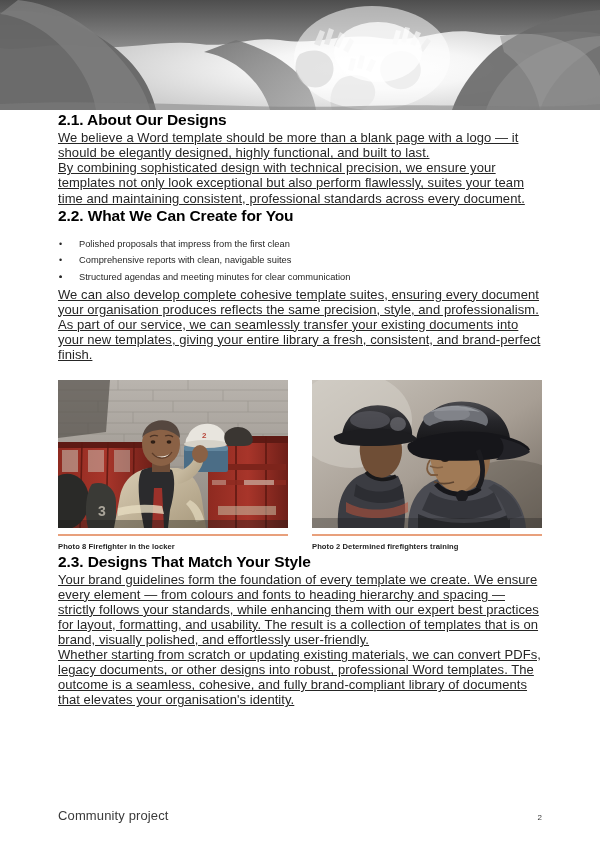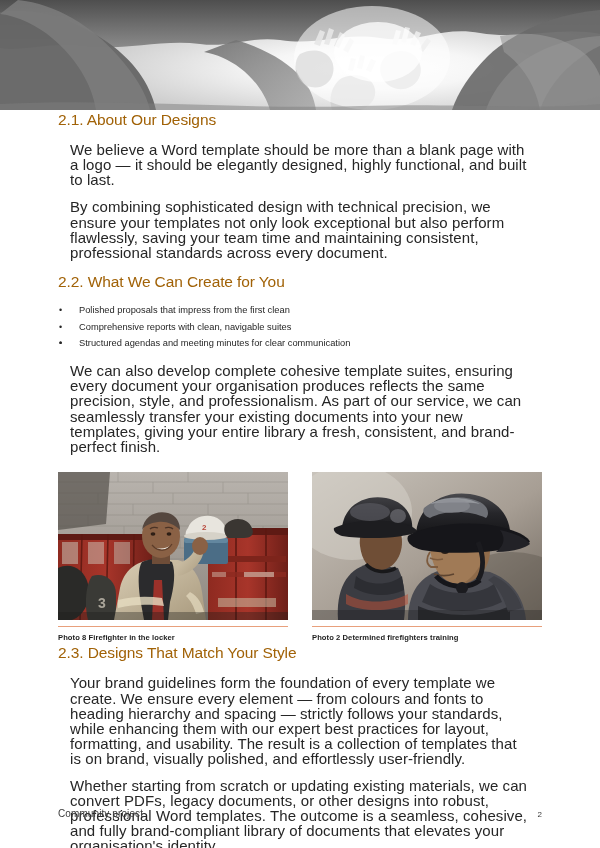--- a/index.html
+++ b/index.html
@@ -37,38 +37,39 @@
   
   .content {
     position: absolute;
     top: 110px;
     left: 58px;
     width: 484px;
   }
 
   h2.section-heading {
     font-size: 15.5px;
-    font-weight: 400;
+    font-weight: 700;
     letter-spacing: -0.1px;
-    color: #a16207;
+    color: #000000;
     margin: 0;
     padding: 0;
     line-height: 1.3;
   }
   .h-2-1 { margin-top: 29px; }
   .h-2-2 { margin-top: 26px; }
   .h-2-3 { margin-top: 22px; }
 
   p.body-text {
-    font-size: 15px;
+    font-size: 13px;
     line-height: 15.1px;
     color: #262626;
-    margin: 12px;
+    margin: 0;
     padding: 0;
     letter-spacing: 0.005em;
+    text-decoration: underline;
   }
   .p-gap-first { margin-top: 13px; }
   .p-gap { margin-top: 13px; }
 
   ul.bullet-list {
     list-style: none;
     margin: 11px 0 0 0;
     padding: 0;
   }
   ul.bullet-list li {
@@ -124,21 +125,21 @@
   .footer {
     position: absolute;
     left: 58px;
     top: 808px;
     width: 484px;
     display: flex;
     justify-content: space-between;
     align-items: baseline;
   }
   .footer-label {
-    font-size: 10px;
+    font-size: 13px;
     color: #3a3a3a;
     letter-spacing: 0.01em;
   }
   .footer-page {
     font-size: 8px;
     color: #3a3a3a;
   }
 </style>
 </head>
 <body>
@@ -201,21 +202,21 @@
       <path d="M500,36 C530,30 560,36 580,50 C590,57 596,66 600,76 L600,110 L540,110 C536,88 524,66 504,52 Z" fill="#9a9a9a" opacity="0.6"></path>
 
       <path d="M0,104 C120,98 240,110 360,106 C460,103 540,110 600,104 L600,110 L0,110 Z" fill="#7d7d7d" opacity="0.5"></path>
     </svg>
   </div>
 
   <div class="content">
 
     <h2 class="section-heading h-2-1">2.1. About Our Designs</h2>
     <p class="body-text p-gap-first">We believe a Word template should be more than a blank page with a logo — it should be elegantly designed, highly functional, and built to last.</p>
-    <p class="body-text p-gap">By combining sophisticated design with technical precision, we ensure your templates not only look exceptional but also perform flawlessly, saving your team time and maintaining consistent, professional standards across every document.</p>
+    <p class="body-text p-gap">By combining sophisticated design with technical precision, we ensure your templates not only look exceptional but also perform flawlessly, suites your team time and maintaining consistent, professional standards across every document.</p>
 
     <h2 class="section-heading h-2-2">2.2. What We Can Create for You</h2>
     <ul class="bullet-list">
       <li>
         <span class="bullet-dot">•</span>
         <span>Polished proposals that impress from the first clean</span>
       </li>
       <li>
         <span class="bullet-dot">•</span>
         <span>Comprehensive reports with clean, navigable suites</span>

